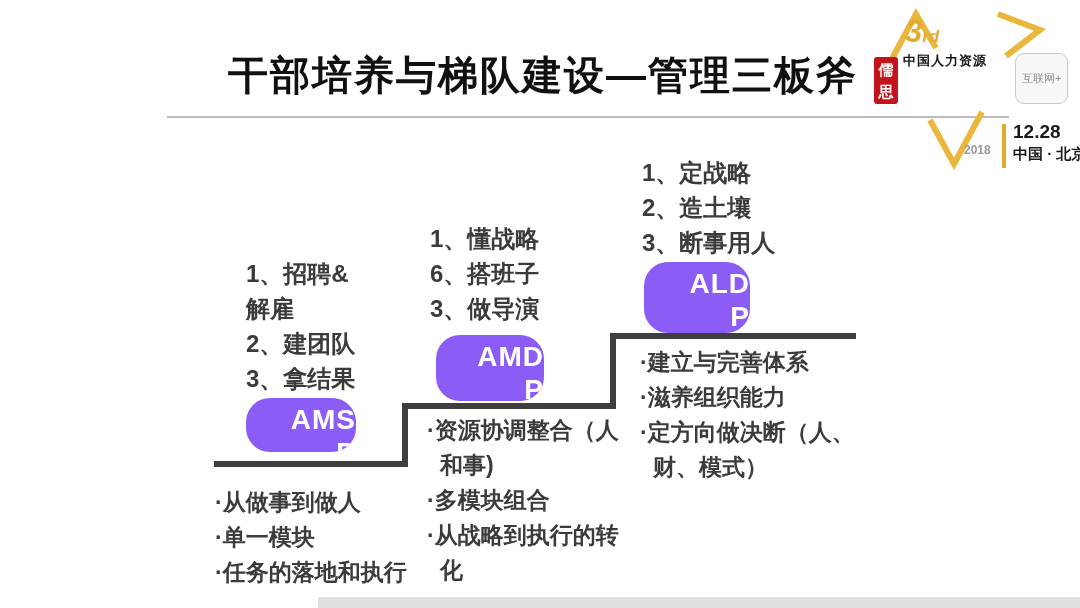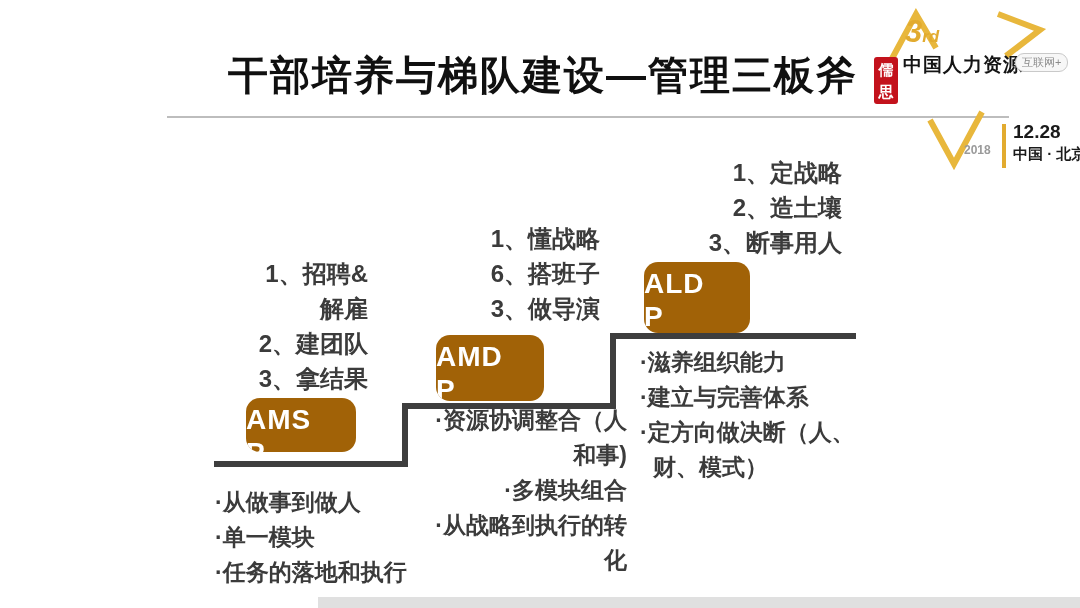--- a/index.html
+++ b/index.html
@@ -18,64 +18,64 @@
 
   
   #logo-star{left:876px;top:2px;}
   #logo-seal{
     left:874px;top:57px;width:24px;height:47px;background:#c3121c;border-radius:3px;
     color:#fff;text-align:center;font-size:15px;font-weight:bold;line-height:22px;padding-top:2px;box-sizing:border-box;
   }
   #logo-edition{left:905px;top:14px;color:#e2ab2f;font-style:italic;font-weight:bold;}
   #logo-edition .num{font-size:31px;}
   #logo-edition .suf{font-size:17px;}
-  #logo-org{left:903px;top:52px;font-size:19px;font-weight:bold;color:#141414;letter-spacing:1px;white-space:nowrap;}
+  #logo-org{left:903px;top:52px;font-size:13px;font-weight:bold;color:#141414;letter-spacing:1px;white-space:nowrap;}
   #logo-badge{
     left:1015px;top:53px;font-size:11px;color:#8a8a8a;background:#f7f7f7;
-    border:1px solid #c9c9c9;border-radius:9px;padding:1px 6px;white-space:nowrap;
+    border:1px solid #c9c9c9;border-radius:9px;padding:17px 6px;white-space:nowrap;
   }
   #logo-event{left:901px;top:72px;white-space:nowrap;font-weight:bold;font-style:italic;}
   #logo-event .p1{font-size:29px;color:#d0121d;}
   #logo-event .p2{font-size:29px;color:#161616;}
   #logo-event .p3{font-size:16px;color:#e2ab2f;font-style:normal;}
   #logo-year{left:964px;top:143px;font-size:12px;font-weight:bold;color:#9a9a9a;}
   #logo-vbar{left:1002px;top:124px;width:4px;height:44px;background:#e2ab2f;}
   #logo-date{left:1013px;top:121px;font-size:19px;font-weight:bold;color:#1a1a1a;}
   #logo-loc{left:1013px;top:145px;font-size:15px;font-weight:bold;color:#1a1a1a;white-space:nowrap;}
 
   
   .stair{background:#3e3e3e;}
   #stair-h1{left:214px;top:461px;width:194px;height:6px;}
   #stair-v1{left:402px;top:403px;width:6px;height:64px;}
   #stair-h2{left:402px;top:403px;width:214px;height:6px;}
   #stair-v2{left:610px;top:333px;width:6px;height:76px;}
   #stair-h3{left:610px;top:333px;width:246px;height:6px;}
 
   
   .badge{
-    background:#a16207;border-radius:14px;overflow:hidden;color:#fff;
-    text-align:left;font-weight:bold;font-size:28px;letter-spacing:1px;
+    background:#8b5cf6;border-radius:24px;overflow:hidden;color:#fff;
+    text-align:right;font-weight:bold;font-size:28px;letter-spacing:1px;
   }
   .badge .l1{margin-top:6px;line-height:32px;}
   .badge .l2{line-height:34px;}
   #badge-1{left:246px;top:398px;width:110px;height:54px;}
   #badge-2{left:436px;top:335px;width:108px;height:66px;}
   #badge-3{left:644px;top:262px;width:106px;height:71px;}
 
   
-  .numlist{font-size:24px;font-weight:bold;line-height:35px;color:#3b3b3b;text-align:right;}
+  .numlist{font-size:24px;font-weight:bold;line-height:35px;color:#3b3b3b;}
   #num-1{left:246px;top:256px;width:122px;}
   #num-2{left:430px;top:221px;width:170px;}
   #num-3{left:642px;top:155px;width:200px;}
 
   
   .bullist{font-size:23px;font-weight:bold;line-height:35px;color:#3b3b3b;}
   .bullist .bi{padding-left:13px;text-indent:-13px;}
   #bul-1{left:215px;top:485px;width:205px;}
-  #bul-2{left:427px;top:403px;width:200px;text-align:right;}
+  #bul-2{left:427px;top:413px;width:200px;}
   #bul-3{left:640px;top:345px;width:218px;}
 
   
   #bottom-bar{left:318px;top:597px;width:762px;height:11px;background:#e0e0e0;}
 </style>
 </head>
 <body>
 
 <div id="slide">
 
@@ -140,20 +140,20 @@
   <div class="abs numlist" id="num-3">
     <div>1、定战略</div>
     <div>2、造土壤</div>
     <div>3、断事用人</div>
   </div>
   <div class="abs badge" id="badge-3">
     <div class="l1">ALD</div>
     <div class="l2">P</div>
   </div>
   <div class="abs bullist" id="bul-3">
+    <div class="bi">·建立与完善体系</div>
     <div class="bi">·滋养组织能力</div>
-    <div class="bi">·建立与完善体系</div>
     <div class="bi">·定方向做决断（人、财、模式）</div>
   </div>
 
   <div class="abs" id="bottom-bar"></div>
 
 </div>
 
 </body></html>

